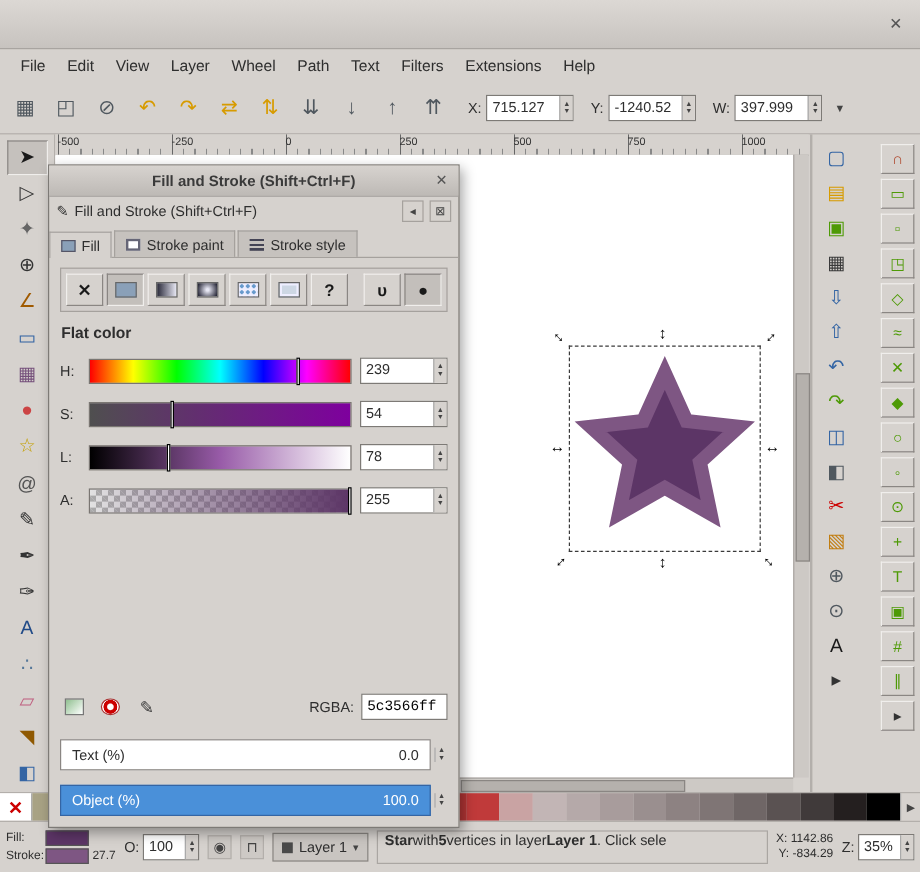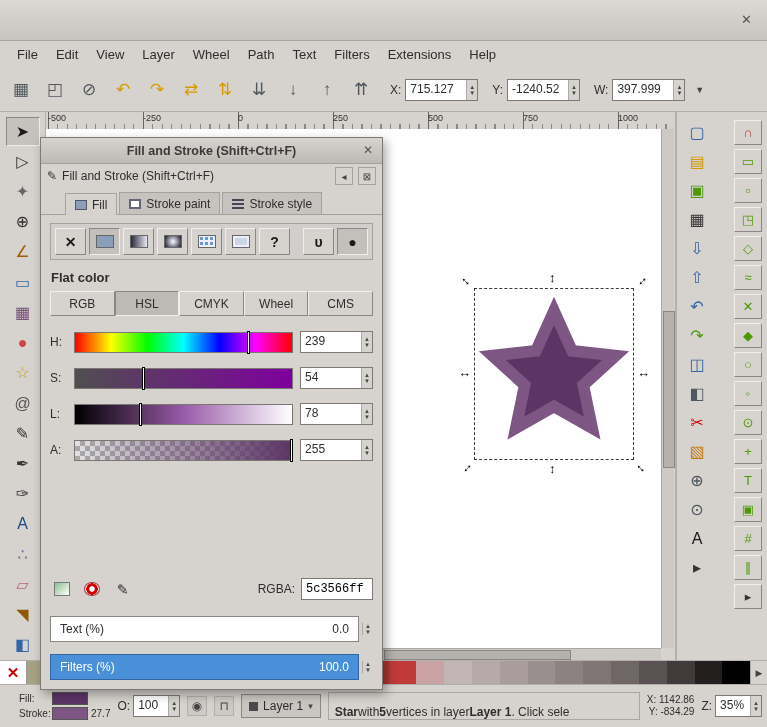--- a/index.html
+++ b/index.html
@@ -74,47 +74,47 @@
   .swatch-none{width:26px;background:#fff;border-right:1px solid #999;color:#cc0000;font-weight:bold;font-size:15px;
     display:flex;align-items:center;justify-content:center;}
   .pal-swatches{flex:1;display:flex;}
   .swatch{flex:1;}
   .pal-scroll{width:16px;display:flex;align-items:center;justify-content:center;font-size:9px;color:#444;border-left:1px solid #aaa;}
 
   
   .statusbar{position:absolute;left:0;top:684px;width:767px;height:43px;display:flex;align-items:center;gap:7px;
     padding:0 5px;border-top:1px solid #b3afab;box-sizing:border-box;background:#d6d2ce;}
   .fs-block{display:flex;flex-direction:column;gap:2px;}
-  .fs-row{display:flex;align-items:center;gap:3px;font-size:10px;margin-left:14px;}
+  .fs-row{display:flex;align-items:center;gap:3px;font-size:10px;}
   .fs-label{width:30px;}
   .fs-swatch{display:inline-block;width:34px;height:11px;border:1px solid #555;}
   .fs-width{font-size:10px;}
   .ob,.zb{display:flex;align-items:center;gap:3px;}
   .sb-icon{width:18px;height:18px;display:flex;align-items:center;justify-content:center;font-size:12px;color:#444;
     background:#cdc9c5;border:1px solid #b3afab;}
   .layer-btn{display:flex;align-items:center;gap:5px;height:22px;padding:0 7px;background:#c9c5c1;border:1px solid #8a8683;font-size:12px;}
   .layer-chip{width:9px;height:9px;background:#4a4a4a;display:inline-block;}
   .dd{font-size:9px;color:#444;}
-  .status-frame{flex:1;height:26px;border:1px solid #aaa6a2;display:flex;align-items:flex-end;padding:0 6px;
+  .status-frame{flex:1;height:26px;border:1px solid #aaa6a2;display:flex;align-items:flex-start;padding:0 6px;
     font-size:12px;overflow:hidden;white-space:nowrap;}
   .msg-b{font-weight:bold;}
   .coords{font-size:10px;line-height:12px;text-align:right;white-space:nowrap;}
 
   
   .dialog{position:absolute;left:40px;top:137px;width:343px;height:553px;background:#d6d2ce;
     border:1px solid #7d7a76;box-shadow:3px 4px 10px rgba(0,0,0,.35);z-index:50;box-sizing:border-box;}
   .dlg-titlebar{height:25px;background:linear-gradient(#d7d3cf,#bdb9b5);border-bottom:1px solid #a5a19d;
     display:flex;align-items:center;justify-content:center;position:relative;font-weight:bold;font-size:12.5px;color:#3a3a3a;}
   .dlg-close{position:absolute;right:9px;top:5px;font-size:12px;font-weight:normal;color:#555;}
   .panel-header{height:24px;display:flex;align-items:center;gap:5px;padding:0 6px;font-size:12px;}
   .ph-icon{font-size:12px;}
   .ph-spacer{flex:1;}
   .ph-btn{width:16px;height:16px;display:flex;align-items:center;justify-content:center;font-size:10px;
     border:1px solid #a5a19d;background:#d6d2ce;color:#444;}
-  .dlg-tabs{display:flex;gap:2px;padding:4px 7px 0 24px;height:27px;box-sizing:border-box;border-bottom:1px solid #a5a19d;}
+  .dlg-tabs{display:flex;gap:2px;padding:4px 7px 0 0;height:27px;box-sizing:border-box;border-bottom:1px solid #a5a19d;}
   .dlg-tab{display:flex;align-items:center;gap:5px;padding:3px 9px 2px 9px;font-size:12px;background:#c6c2be;
     border:1px solid #a5a19d;border-bottom:none;}
   .dlg-tab.active{background:#d6d2ce;position:relative;top:1px;}
   .tab-chip{width:12px;height:10px;border:1px solid #556;box-sizing:border-box;display:inline-block;}
   .chip-fill-tab{background:#8aa0b8;}
   .chip-strokepaint-tab{background:#fff;border:2px solid #667;}
   .chip-strokestyle-tab{border:none;background:repeating-linear-gradient(0deg,#445 0 2px,transparent 2px 4px);}
 
   .dlg-body{height:calc(100% - 76px);box-sizing:border-box;padding:8px 9px 10px 9px;display:flex;flex-direction:column;}
   .paint-frame{border:1px solid #a5a19d;background:#d2cecb;padding:4px;display:flex;align-items:center;gap:3px;}
@@ -594,27 +594,20 @@
           </div>
           <span class="pt-spacer"></span>
           <div class="pt-btn">
             <span class="pt-glyph">υ</span>
           </div>
           <div class="pt-btn pressed">
             <span class="pt-glyph">●</span>
           </div>
         </div>
       <div class="section-title">Flat color</div>
-      <div class="mode-row">
-          <div class="mode-btn">RGB</div>
-          <div class="mode-btn pressed">HSL</div>
-          <div class="mode-btn">CMYK</div>
-          <div class="mode-btn">Wheel</div>
-          <div class="mode-btn">CMS</div>
-        </div>
 
       <div class="slider-row">
         <span class="sl-label">H:</span>
         <div class="sl-bar bar-h">
             <div class="slider-marker" style="left: calc(80% - 2px);"></div>
           </div>
         <span class="spinbox">
           <span class="spin-val">239</span>
         <span class="spin-btns">
               <span class="sa">▲</span>
@@ -687,21 +680,21 @@
         </div>
         <span class="mini-spin">
             <span class="spin-btns">
               <span class="sa">▲</span>
               <span class="sa">▼</span>
             </span>
           </span>
       </div>
       <div class="fx-wrap">
         <div class="fx-row opacity">
-          <span>Filters (%)</span>
+          <span>Object (%)</span>
           <span>100.0</span>
         </div>
         <span class="mini-spin">
             <span class="spin-btns">
               <span class="sa">▲</span>
               <span class="sa">▼</span>
             </span>
           </span>
       </div>
     </div>

